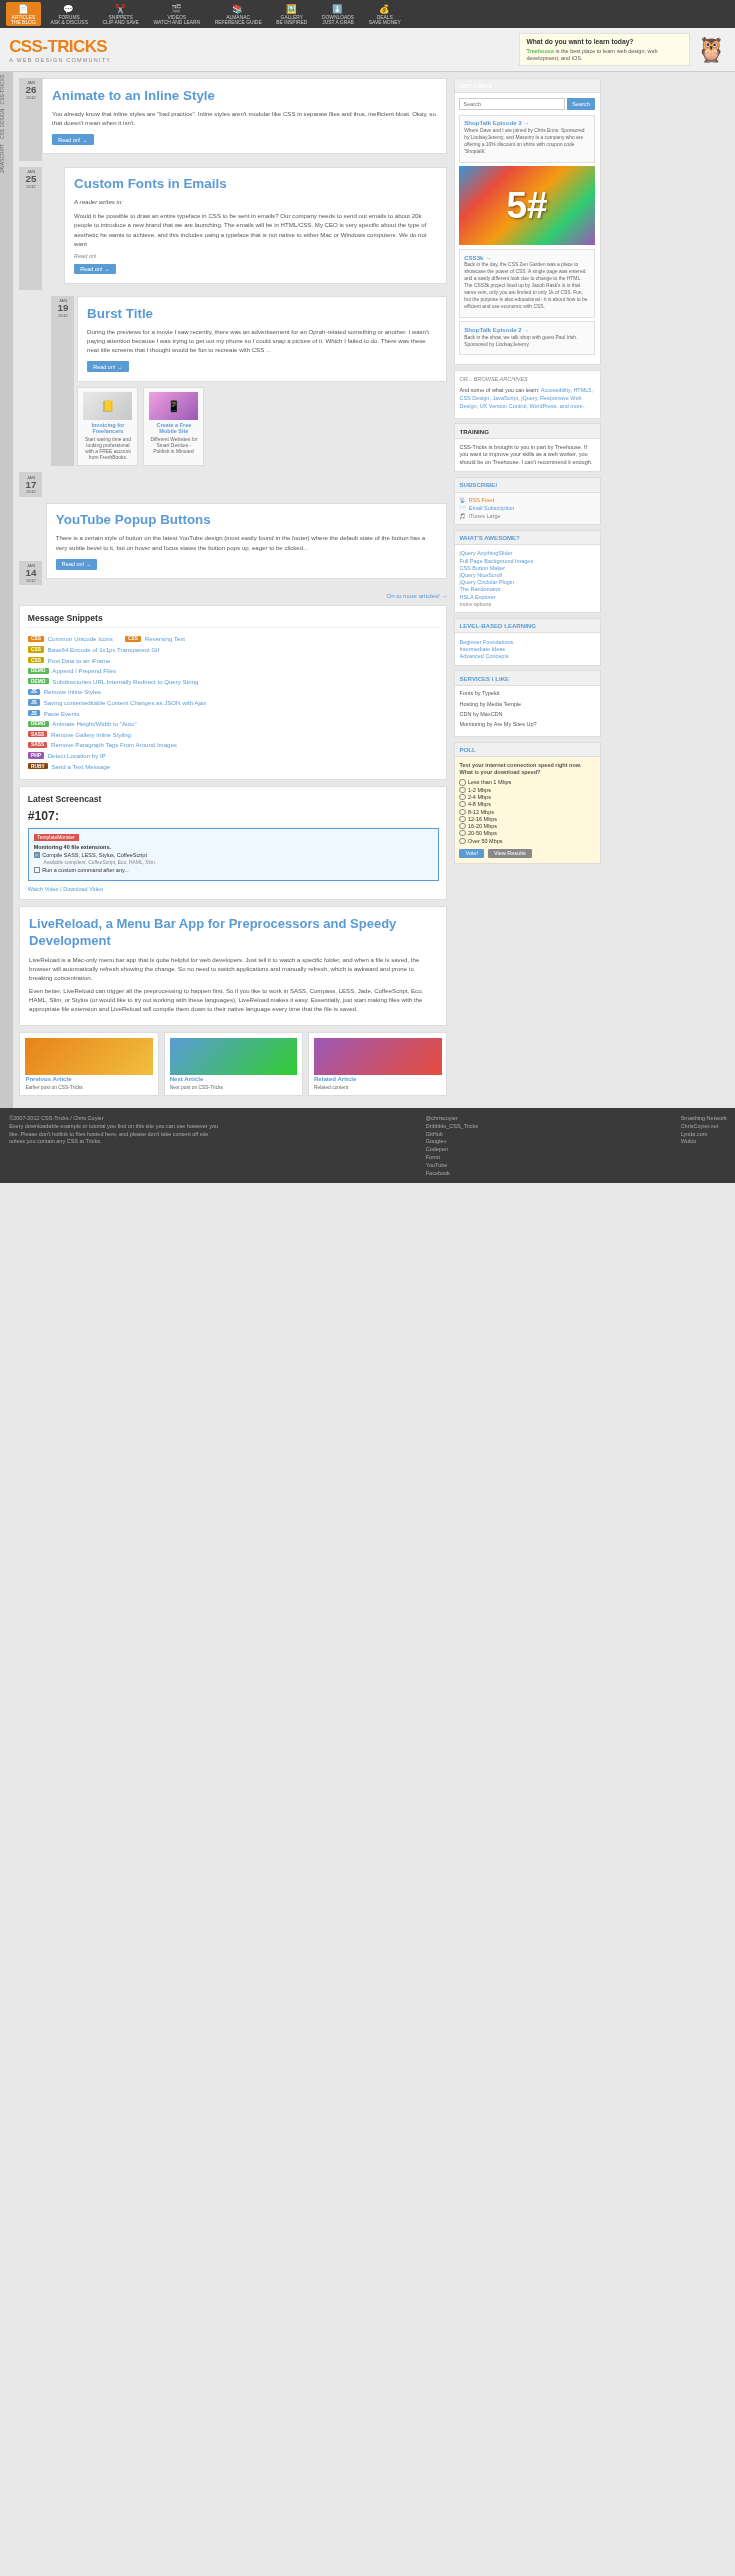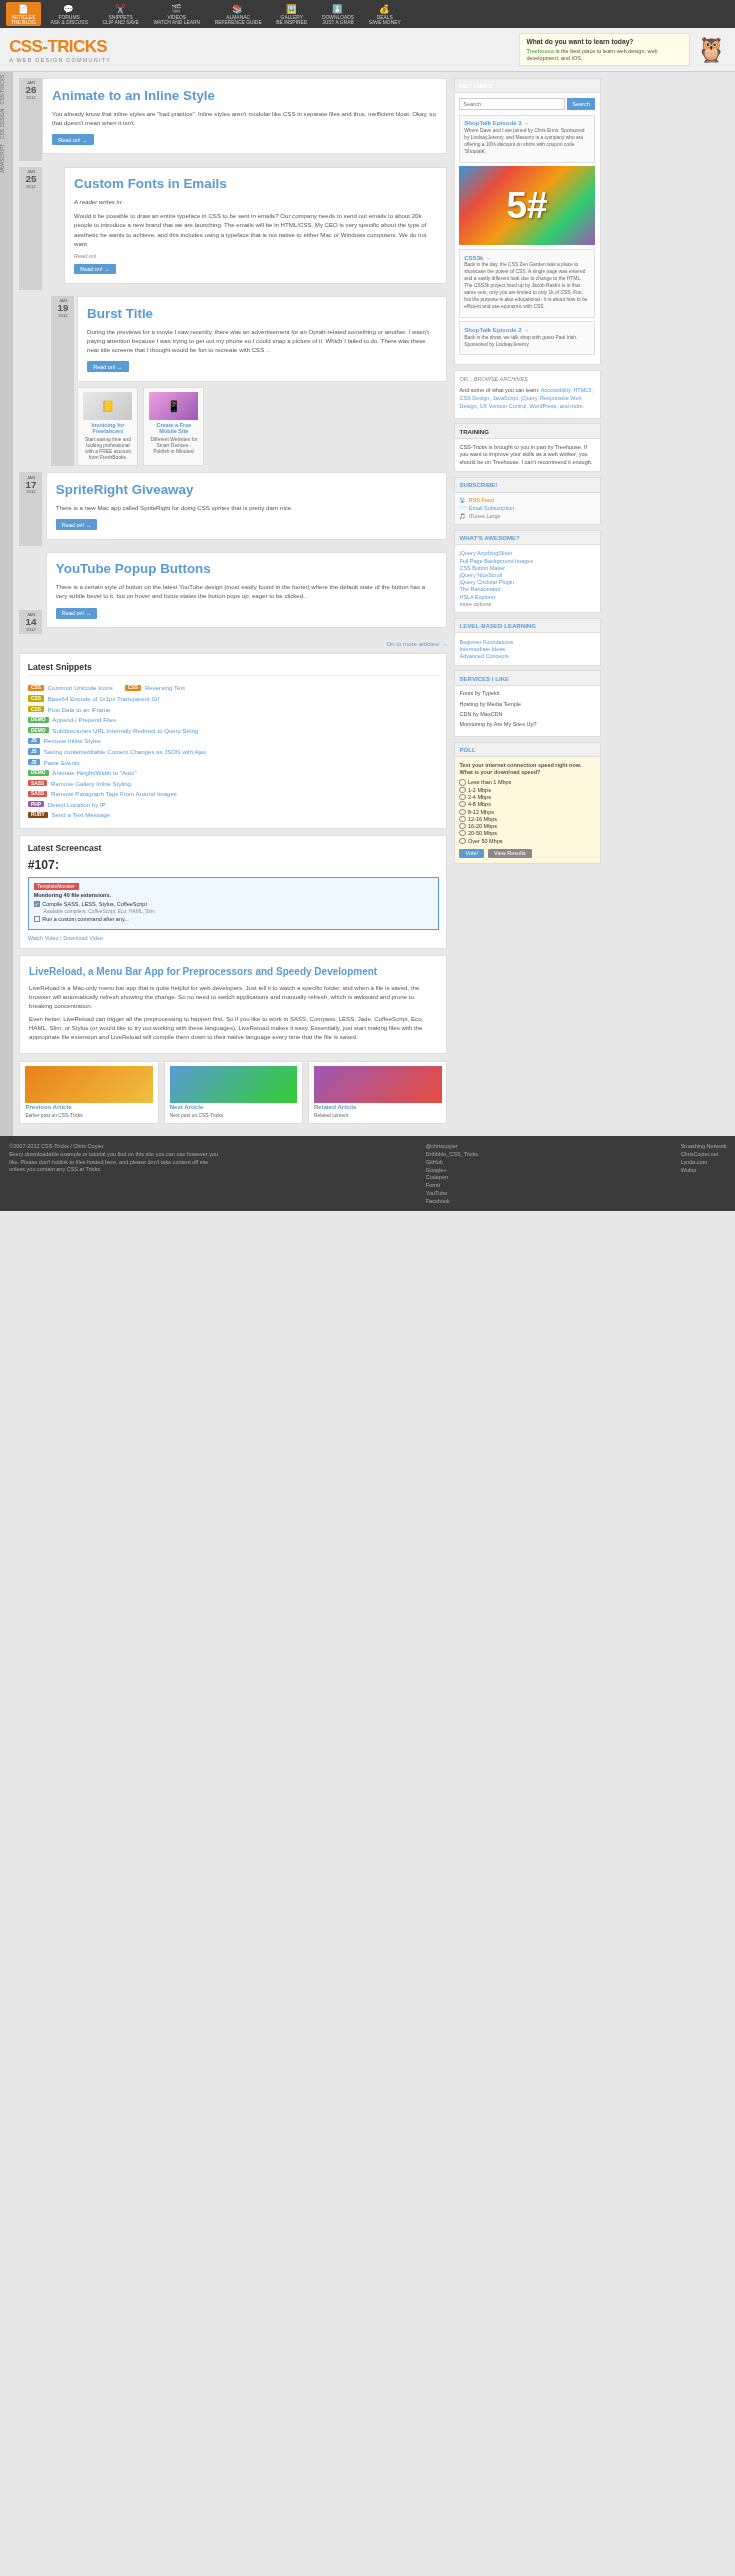--- a/index.html
+++ b/index.html
@@ -52,21 +52,21 @@
     .screencast-section h3 { font-size: 8.6px; color: #333; margin-bottom: 4.9px; }
     .screencast-box { border: 1.2px solid #5b9bd5; padding: 4.9px; margin: 4.9px 0; background: #f0f8ff; font-size: 5.5px; }
     .screencast-box .sc-title { background: #d9534f; color: white; font-size: 4.9px; padding: 1.2px 3.7px; display: inline-block; margin-bottom: 2.4px; }
     .checkbox-item { display: flex; align-items: center; gap: 2.4px; margin: 1.8px 0; font-size: 5.5px; }
     .cb { width: 6.1px; height: 6.1px; border: 0.6px solid #888; display: inline-flex; align-items: center; justify-content: center; font-size: 4.9px; }
     .cb.checked { background: #5b9bd5; color: white; }
     .sc-links { font-size: 5.5px; color: #5b9bd5; margin-top: 2.4px; }
 
     
     .livereload-article { background: white; border: 0.6px solid #ddd; padding: 8.6px; margin-bottom: 6.1px; }
-    .livereload-article h2 { font-size: 10px; color: #5b9bd5; margin-bottom: 4.9px; line-height: 1.3; }
+    .livereload-article h2 { font-size: 13px; color: #5b9bd5; margin-bottom: 4.9px; line-height: 1.3; }
     .livereload-article p { font-size: 6.1px; color: #555; line-height: 1.5; margin-bottom: 3.7px; }
 
     
     .bottom-previews { display: flex; gap: 4.9px; margin-bottom: 6.1px; }
     .preview-card { flex: 1; background: white; border: 0.6px solid #ddd; padding: 4.9px; font-size: 5.5px; }
     .preview-card h4 { font-size: 6.1px; color: #5b9bd5; margin-bottom: 2.4px; }
 
     
     .sidebar-section { background: white; border: 0.6px solid #ddd; margin-bottom: 4.9px; padding: 4.9px; }
     .sidebar-section h4 { font-size: 6.7px; font-weight: bold; color: #5b9bd5; background: #f0f0f0; margin: -4.9px -4.9px 4.9px; padding: 3.1px 4.9px; border-bottom: 0.6px solid #ddd; text-transform: uppercase; font-size: 6.1px; }
@@ -249,46 +249,41 @@
           </div>
         </div>
       </div>
 
       <div style="display:flex;gap:3.7px;margin-bottom:6.1px;">
         <div class="inline-date">
           <div class="d-month">Jan</div>
           <div class="d-day">17</div>
           <div class="d-year">2012</div>
         </div>
-        <div class="article" style="flex:1;">
-          <h2>SpriteRight Giveaway</h2>
-          <p>There is a new Mac app called SpriteRight for doing CSS sprites that is pretty darn nice.</p>
-          <button class="read-more">Read on! →</button>
-        </div>
       </div>
 
       <div style="display:flex;gap:3.7px;margin-bottom:6.1px;align-items:flex-end;">
         <div class="inline-date">
           <div class="d-month">Jan</div>
           <div class="d-day">14</div>
           <div class="d-year">2012</div>
         </div>
         <div class="article" style="flex:1;">
           <h2>YouTube Popup Buttons</h2>
           <p>There is a certain style of button on the latest YouTube design (most easily found in the footer) where the default state of the button has a very subtle bevel to it, but on hover and focus states the button pops up, eager to be clicked...</p>
           <button class="read-more">Read on! →</button>
         </div>
       </div>
 
       <div style="text-align:right;margin-bottom:6.1px;">
         <a class="on-to-more">On to more articles! →</a>
       </div>
 
       <div class="snippets-section">
-        <h3>Latest Snippets</h3>
+        <h3>Message Snippets</h3>
 
         <div style="display:flex;gap:12.2px;">
           <div class="snippet-item">
             <span class="snippet-tag tag-orange">CSS</span>
             <a class="snippet-link">Common Unicode Icons</a>
           </div>
           <div class="snippet-item">
             <span class="snippet-tag tag-orange">CSS</span>
             <a class="snippet-link">Reversing Text</a>
           </div>

